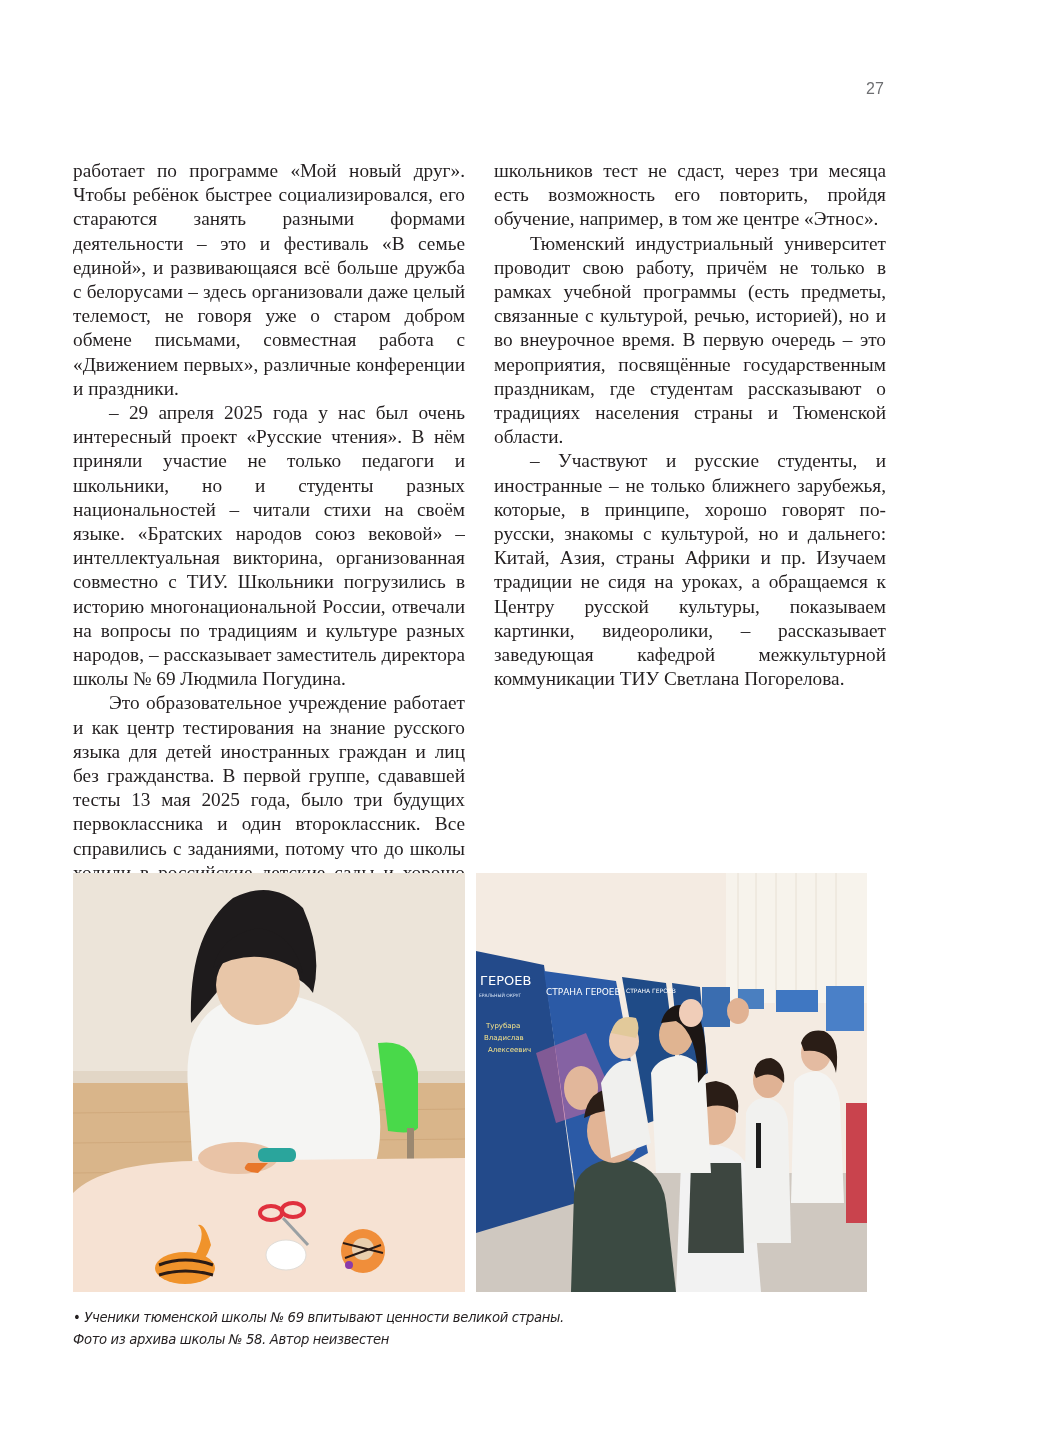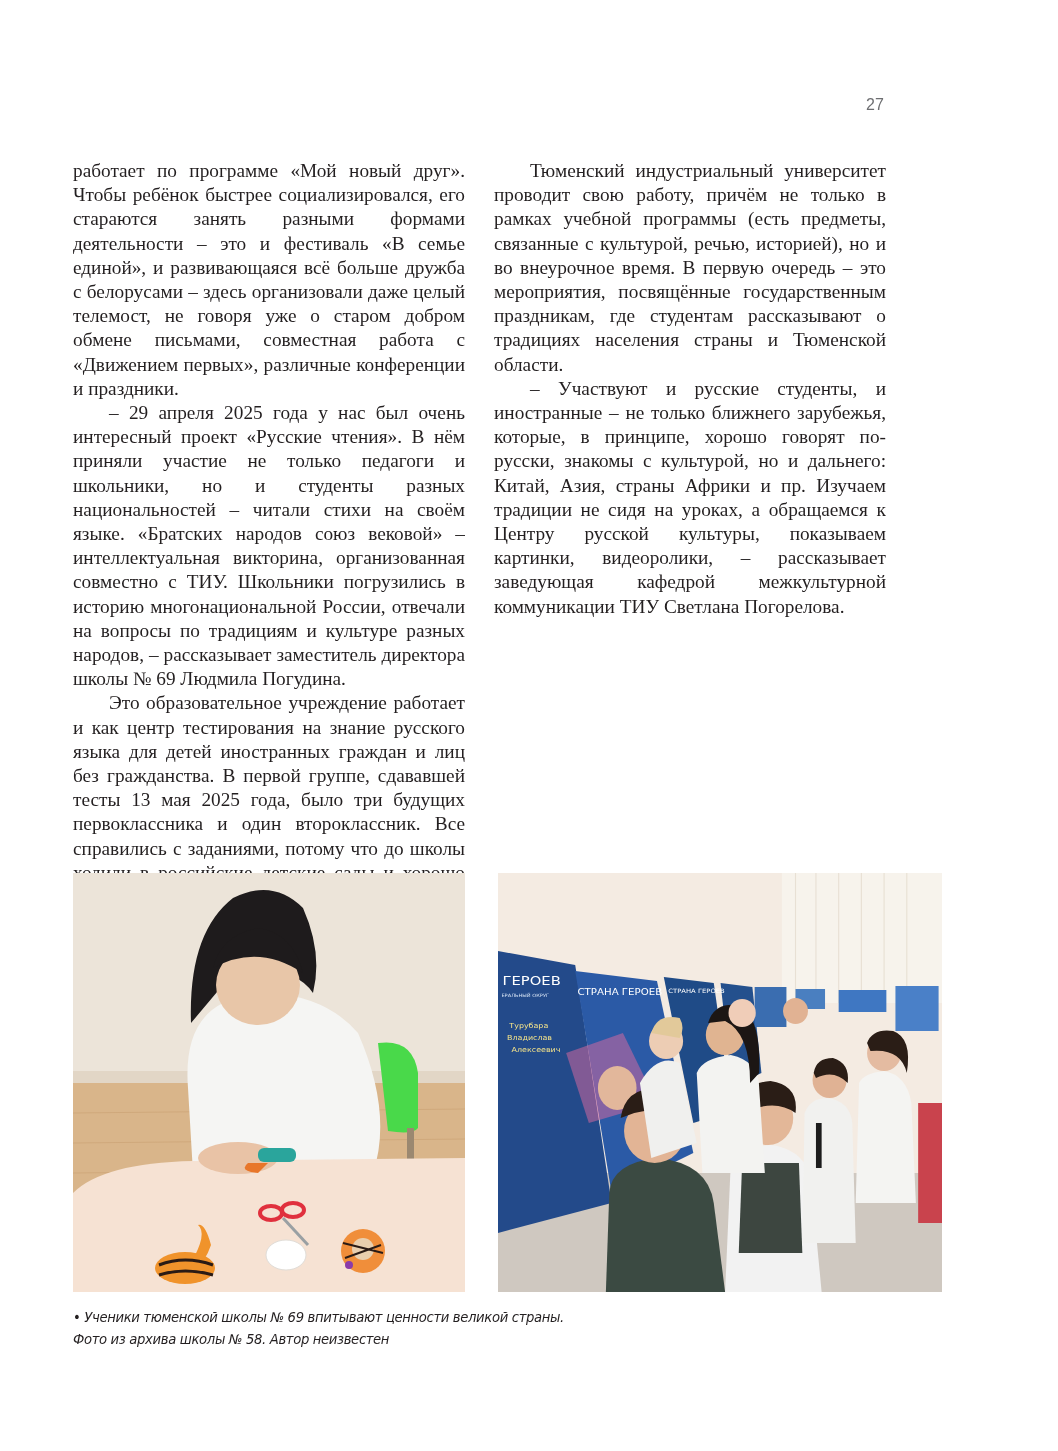--- a/index.html
+++ b/index.html
@@ -1,42 +1,43 @@
 <!DOCTYPE html>
 <html><head>
 <meta charset="utf-8">
 <style>
   html, body { margin: 0; padding: 0; background: #ffffff; }
   body { width: 1058px; height: 1451px; position: relative; overflow: hidden; color: #231f20; }
-  .page-number { position: absolute; left: 866px; top: 96px; font-family: "Liberation Sans", sans-serif; font-size: 16px; color: #6d6e71; }
+  .page-number { position: absolute; left: 866px; top: 80px; font-family: "Liberation Sans", sans-serif; font-size: 16px; color: #6d6e71; }
   .col { position: absolute; top: 159px; width: 392px; font-family: "Liberation Serif", serif; font-size: 19.3px; line-height: 24.2px; text-align: justify; }
   .col-left { left: 73px; }
   .col-right { left: 494px; }
   .col p { margin: 0; }
   .col p.indent { text-indent: 36px; }
   .heading { font-family: "DejaVu Sans", sans-serif; font-weight: bold; font-size: 17.5px; line-height: 24px; margin: 27px 0 23px 0; text-align: left; letter-spacing: -0.2px; }
   .photo { position: absolute; top: 873px; height: 419px; overflow: hidden; }
   .photo-1 { left: 73px; width: 392px; }
-  .photo-2 { left: 498px; width: 444px; text-decoration: underline; }
+  .photo-2 { left: 476px; width: 391px; text-decoration: underline; }
   .photo svg { display: block; width: 100%; height: 100%; }
   .caption { position: absolute; left: 73px; top: 1307px; font-family: "DejaVu Sans", sans-serif; font-style: italic; font-size: 13.2px; line-height: 22px; color: #231f20; letter-spacing: -0.35px; }
   .caption div { white-space: nowrap; }
 </style>
 </head>
 <body>
 
 <div class="page-number">27</div>
 
 <div class="col col-left">
   <p>работает по программе «Мой новый друг». Чтобы ребёнок быстрее социализировался, его стараются занять разными формами деятельности – это и фестиваль «В семье единой», и развивающаяся всё больше дружба с белорусами – здесь организовали даже целый телемост, не говоря уже о старом добром обмене письмами, совместная работа с «Движением первых», различные конференции и праздники.</p>
   <p class="indent">– 29 апреля 2025 года у нас был очень интересный проект «Русские чтения». В нём приняли участие не только педагоги и школьники, но и студенты разных национальностей – читали стихи на своём языке. «Братских народов союз вековой» – интеллектуальная викторина, организованная совместно с ТИУ. Школьники погрузились в историю многонациональной России, отвечали на вопросы по традициям и культуре разных народов, – рассказывает заместитель директора школы № 69 Людмила Погудина.</p>
   <p class="indent">Это образовательное учреждение работает и как центр тестирования на знание русского языка для детей иностранных граждан и лиц без гражданства. В первой группе, сдававшей тесты 13 мая 2025 года, было три будущих первоклассника и один второклассник. Все справились с заданиями, потому что до школы ходили в российские детские сады и хорошо говорят по-русски, а тестироваться пришлось из-за отсутствия гражданства. Но если всё-таки кто-то из потенциальных иностранных</p>
 </div>
 
 <div class="col col-right">
+  <p>школьников тест не сдаст, через три месяца есть возможность его повторить, пройдя обучение, например, в том же центре «Этнос».</p>
   <p class="indent">Тюменский индустриальный университет проводит свою работу, причём не только в рамках учебной программы (есть предметы, связанные с культурой, речью, историей), но и во внеурочное время. В первую очередь – это мероприятия, посвящённые государственным праздникам, где студентам рассказывают о традициях населения страны и Тюменской области.</p>
   <p class="indent">– Участвуют и русские студенты, и иностранные – не только ближнего зарубежья, которые, в принципе, хорошо говорят по-русски, знакомы с культурой, но и дальнего: Китай, Азия, страны Африки и пр. Изучаем традиции не сидя на уроках, а обращаемся к Центру русской культуры, показываем картинки, видеоролики, – рассказывает заведующая кафедрой межкультурной коммуникации ТИУ Светлана Погорелова.</p>
 </div>
 
 <div class="photo photo-1">
   <svg viewBox="0 0 392 419" preserveAspectRatio="none">
     <rect x="0" y="0" width="392" height="205" fill="#ece4d9"></rect>
     <rect x="0" y="198" width="392" height="12" fill="#e2d6c6"></rect>
     <rect x="0" y="210" width="392" height="120" fill="#d9b58a"></rect>
     <g stroke="#c9a072" stroke-width="1" opacity="0.6">

